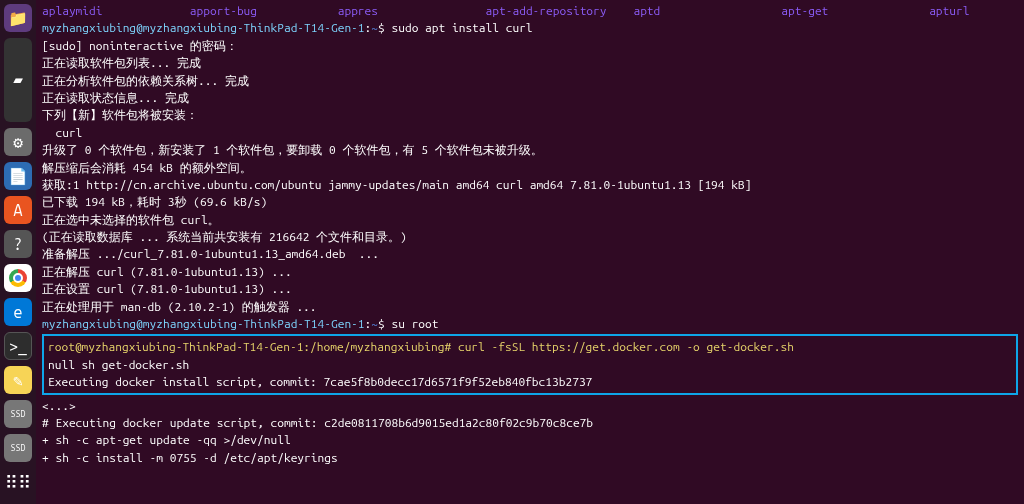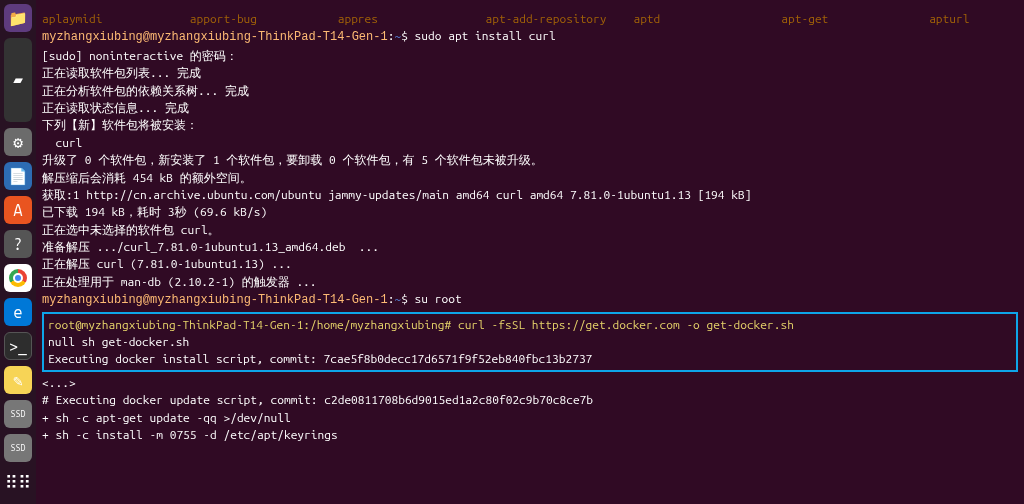--- a/index.html
+++ b/index.html
@@ -47,25 +47,24 @@
     .dock-icon.disk2 { background: #777; }
     .dock-icon.grid { background: transparent; color: #fff; font-size: 18px; margin-top: auto; margin-bottom: 8px; }
     .terminal {
       flex: 1;
       background: #300a24;
       padding: 2px 6px;
       line-height: 1.45;
       overflow: hidden;
     }
     .commands-row {
-      color: #a16207;
+      color: #8b5cf6;
       white-space: pre;
-      margin-top: 8px;
     }
-    .prompt-user { color: #fdba74; font-family: Liberation Mono, monospace; }
+    .prompt-user { color: #7dd3fc; }
     .prompt-path { color: #5c9bff; }
     .prompt-delim { color: #ffffff; }
     .line { color: #ffffff; white-space: pre-wrap; }
     .redbox {
       border: 2px solid #0ea5e9;
       padding: 2px 4px;
       margin: 2px 0;
     }
     .yellow { color: #e6d36a; }
     .chrome-inner {
@@ -109,22 +108,24 @@
   <div class="line">正在读取软件包列表... 完成</div>
   <div class="line">正在分析软件包的依赖关系树... 完成</div>
   <div class="line">正在读取状态信息... 完成</div>
   <div class="line">下列【新】软件包将被安装：</div>
   <div class="line">  curl</div>
   <div class="line">升级了 0 个软件包，新安装了 1 个软件包，要卸载 0 个软件包，有 5 个软件包未被升级。</div>
   <div class="line">解压缩后会消耗 454 kB 的额外空间。</div>
   <div class="line">获取:1 http://cn.archive.ubuntu.com/ubuntu jammy-updates/main amd64 curl amd64 7.81.0-1ubuntu1.13 [194 kB]</div>
   <div class="line">已下载 194 kB，耗时 3秒 (69.6 kB/s)</div>
   <div class="line">正在选中未选择的软件包 curl。</div>
+  <div class="line">(正在读取数据库 ... 系统当前共安装有 216642 个文件和目录。)</div>
   <div class="line">准备解压 .../curl_7.81.0-1ubuntu1.13_amd64.deb  ...</div>
   <div class="line">正在解压 curl (7.81.0-1ubuntu1.13) ...</div>
+  <div class="line">正在设置 curl (7.81.0-1ubuntu1.13) ...</div>
   <div class="line">正在处理用于 man-db (2.10.2-1) 的触发器 ...</div>
 
   <div class="line"><span class="prompt-user">myzhangxiubing@myzhangxiubing-ThinkPad-T14-Gen-1</span><span class="prompt-delim">:</span><span class="prompt-path">~</span><span class="prompt-delim">$ su root</span></div>
 
   <div class="redbox">
     <div class="line yellow">root@myzhangxiubing-ThinkPad-T14-Gen-1:/home/myzhangxiubing# curl -fsSL https://get.docker.com -o get-docker.sh</div>
     <div class="line">null sh get-docker.sh</div>
     <div class="line">Executing docker install script, commit: 7cae5f8b0decc17d6571f9f52eb840fbc13b2737</div>
   </div>
 

